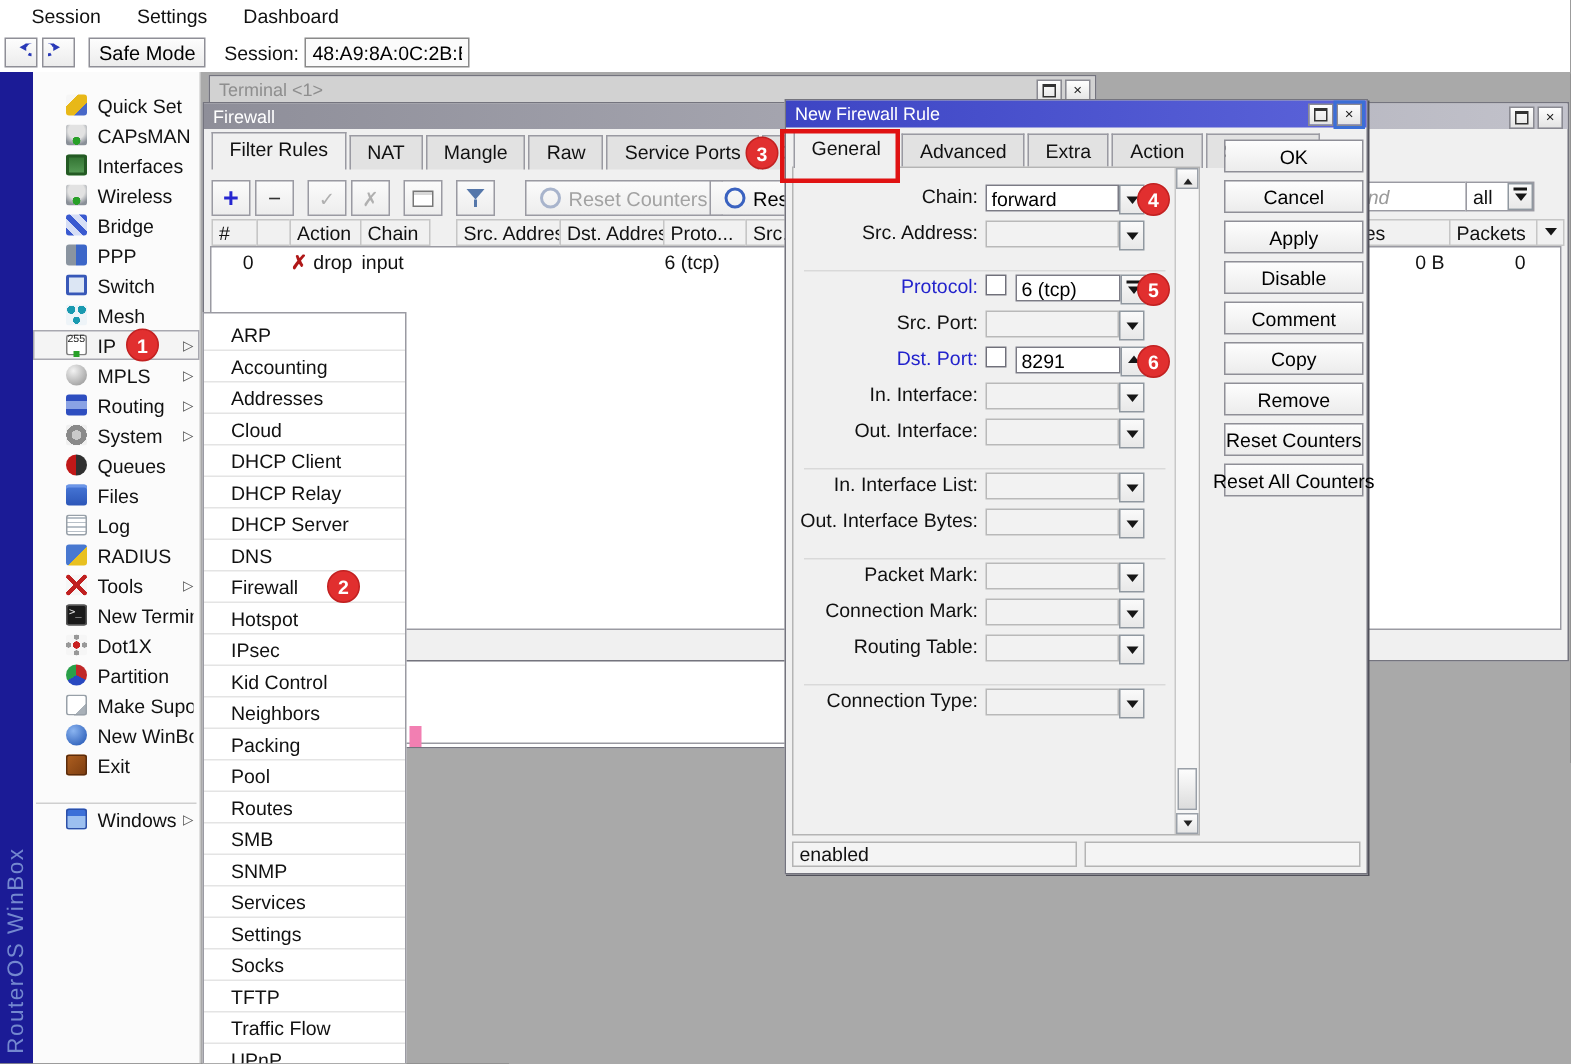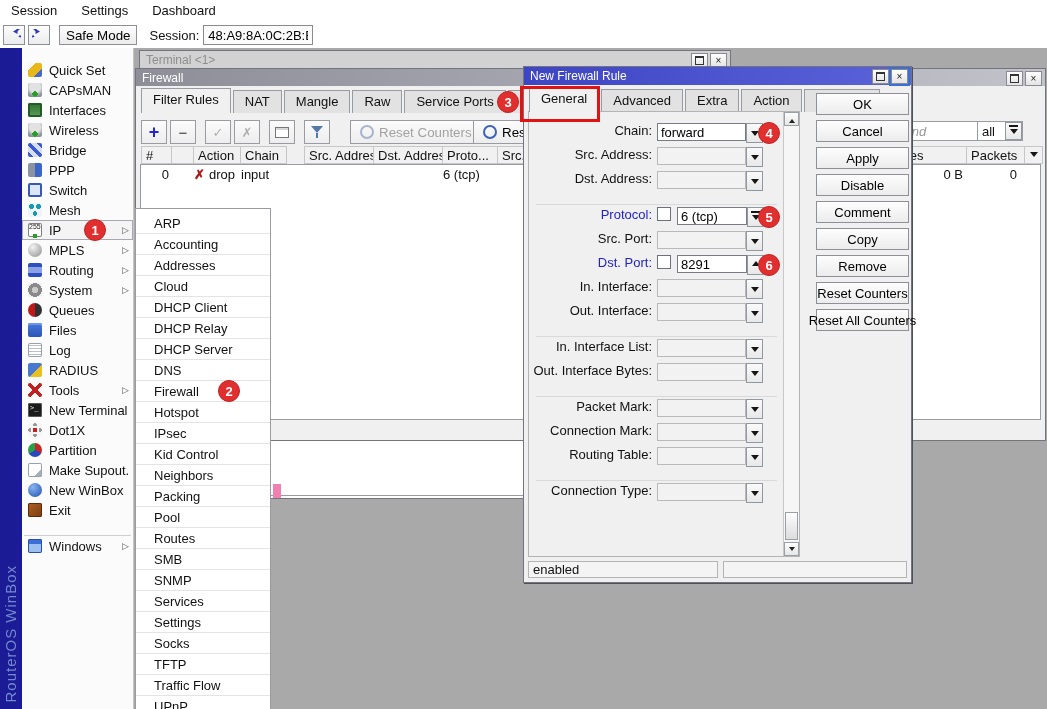--- a/index.html
+++ b/index.html
@@ -1,32 +1,32 @@
 <!DOCTYPE html>
 <html><head>
 <meta charset="utf-8">
 <style>
   html,body{margin:0;padding:0;background:#555}
   .app{position:relative;width:1047px;height:709px;background:#ffffff;overflow:hidden;
        font-family:"Liberation Sans",sans-serif;font-size:13px;color:#111;-webkit-font-smoothing:antialiased}
   
-  .menubar{position:absolute;left:0;top:0;right:0;height:22px;background:#fff;display:flex;align-items:center;gap:2px}
+  .menubar{position:absolute;left:0;top:0;right:0;height:22px;background:#fff;display:flex;align-items:center;padding-left:10px;gap:2px}
   .menubar .mi{padding:2px 11px 3px 11px;cursor:default}
   .topbar{position:absolute;left:0;top:22px;right:0;height:26px;background:#fff;border-bottom:1px solid #cfcfcf;display:flex;align-items:center}
   .tbtn{height:20px;border:1px solid #8f8f97;background:linear-gradient(#fdfdfd,#ececec);display:inline-flex;align-items:center;justify-content:center;margin-left:3px;padding:0 6px}
   .tbtn.sq{width:22px;padding:0}
   .sess-label{margin-left:12px;margin-right:4px}
   .sess-input{width:100px;height:16px;border:1px solid #8a8a8a;background:#fbfbfb;font:13px "Liberation Sans",sans-serif;padding:1px 4px}
   
   .strip{position:absolute;left:0;top:48px;width:22px;bottom:0;background:#1b1b96;z-index:8}
   .brand{position:absolute;left:2px;bottom:6px;writing-mode:vertical-rl;transform:rotate(180deg);
          color:#7488cf;font-size:15px;letter-spacing:1px;white-space:nowrap}
   
   .sidebar{position:absolute;left:22px;top:48px;width:112px;bottom:0;background:#fbfbfb;border-right:1px solid #c4c4c4;z-index:8;padding-top:12px;box-sizing:border-box}
-  .srow{position:relative;height:20px;display:flex;align-items:center;padding:0 4px 0 6px;cursor:default}
+  .srow{position:relative;height:20px;display:flex;align-items:center;padding:0 4px 0 22px;cursor:default}
   .srow.selected{background:#f4f4f4;box-shadow:inset 0 0 0 1px #a8a8b0}
   .srow .lbl{flex:1;white-space:nowrap;overflow:hidden}
   .srow .arr{color:#555;font-size:9px;margin-left:2px}
   .srow.t-gap{height:15px;border-bottom:1px solid #cfcfcf;margin:0 2px 0 2px}
   .ico{width:14px;height:14px;display:inline-block;margin-right:7px;flex:none;border-radius:2px;position:relative}
   .wand-icon{background:linear-gradient(135deg,#f6f6f6 0 28%,#e8b818 28% 68%,#4868c8 68%)}
   .capsman-icon,.wireless-icon{background:radial-gradient(circle at 50% 78%,#28a028 0 20%,transparent 21%),radial-gradient(circle at 50% 30%,#e2e2e2 0 45%,#8a9098 78%)}
   .interfaces-icon{background:linear-gradient(#2e6e2e,#5aa05a);box-shadow:inset 0 0 0 2px #245a24}
   .bridge-icon{background:linear-gradient(45deg,#3a5ad0 0 20%,#d6def6 20% 40%,#3a5ad0 40% 60%,#d6def6 60% 80%,#3a5ad0 80%)}
   .ppp-icon{background:linear-gradient(90deg,#8a94a0 0 50%,#3c66c8 50%)}
@@ -582,29 +582,20 @@
           </div>
           <div class="frow">
             <label class="flabel">Src. Address:</label>
 
             <input class="finput" readonly="" style="">
             <span class="dd">
               <span class="tri"></span>
             </span>
 
           </div>
-          <div class="frow">
-            <label class="flabel">Dst. Address:</label>
-
-            <input class="finput" readonly="" style="">
-            <span class="dd">
-              <span class="tri"></span>
-            </span>
-
-          </div>
           <div class="frow t-sep">
             
             
             
             
             
           </div>
           <div class="frow dd-bar enabled blue checkbox">
             <label class="flabel">Protocol:</label>
             <span class="fcheck"></span>

